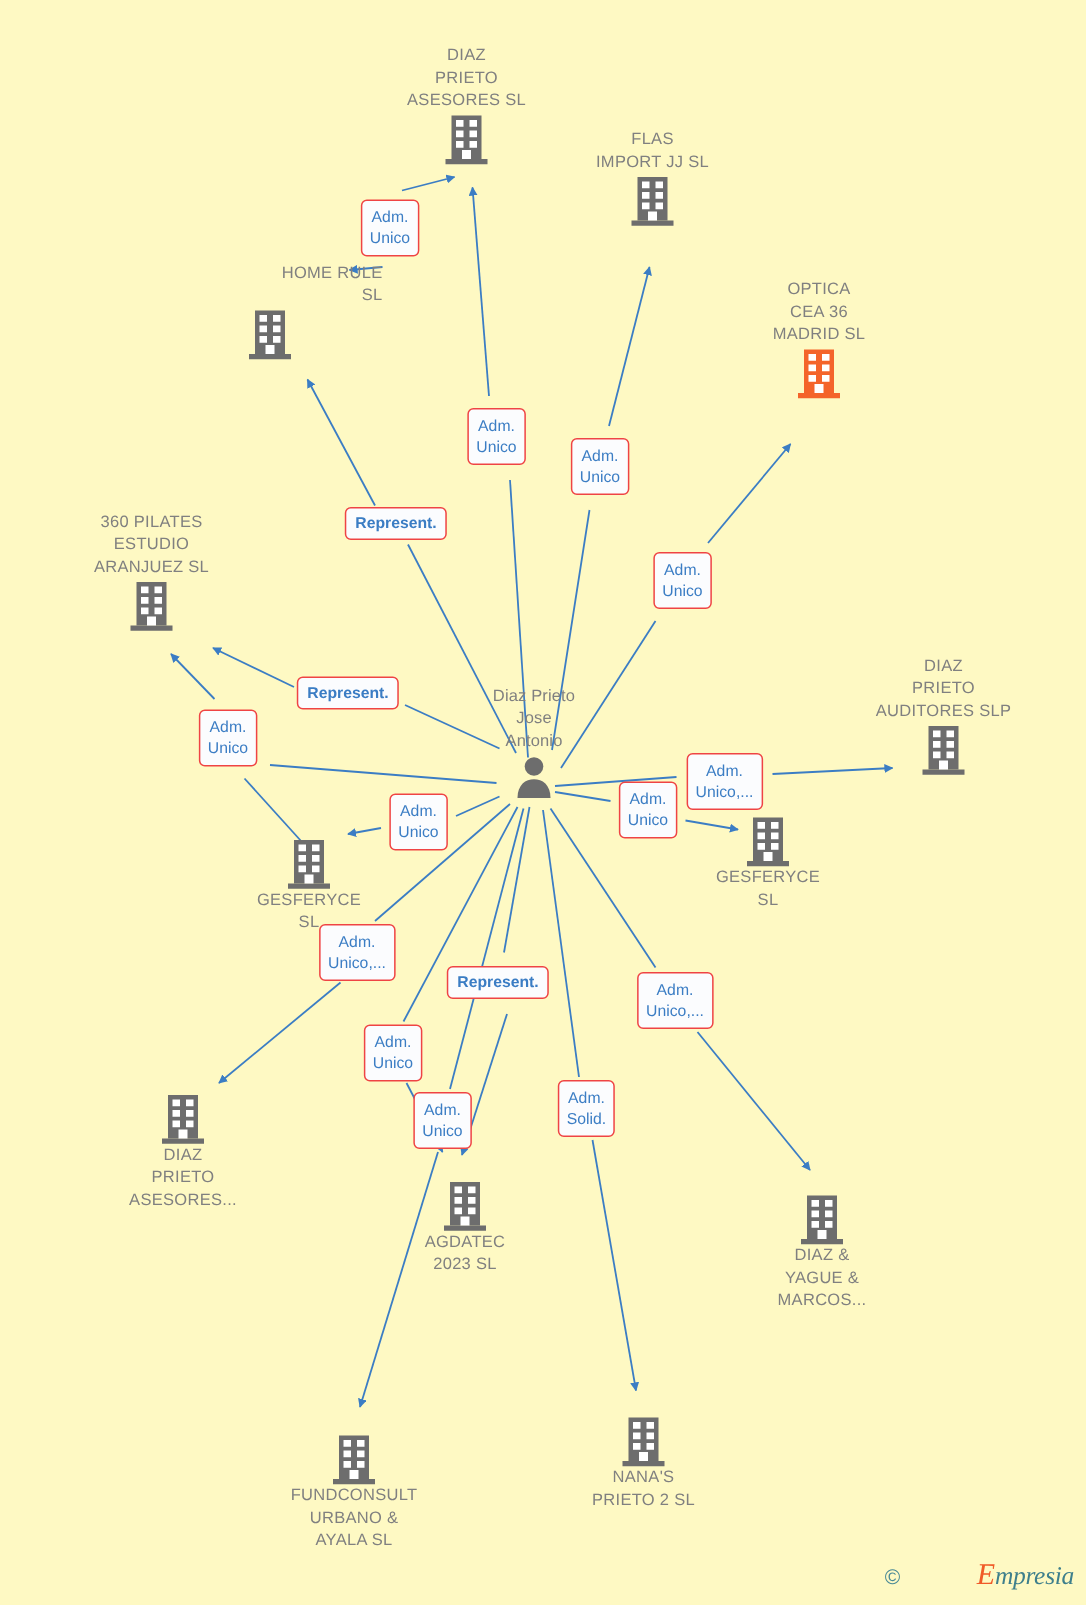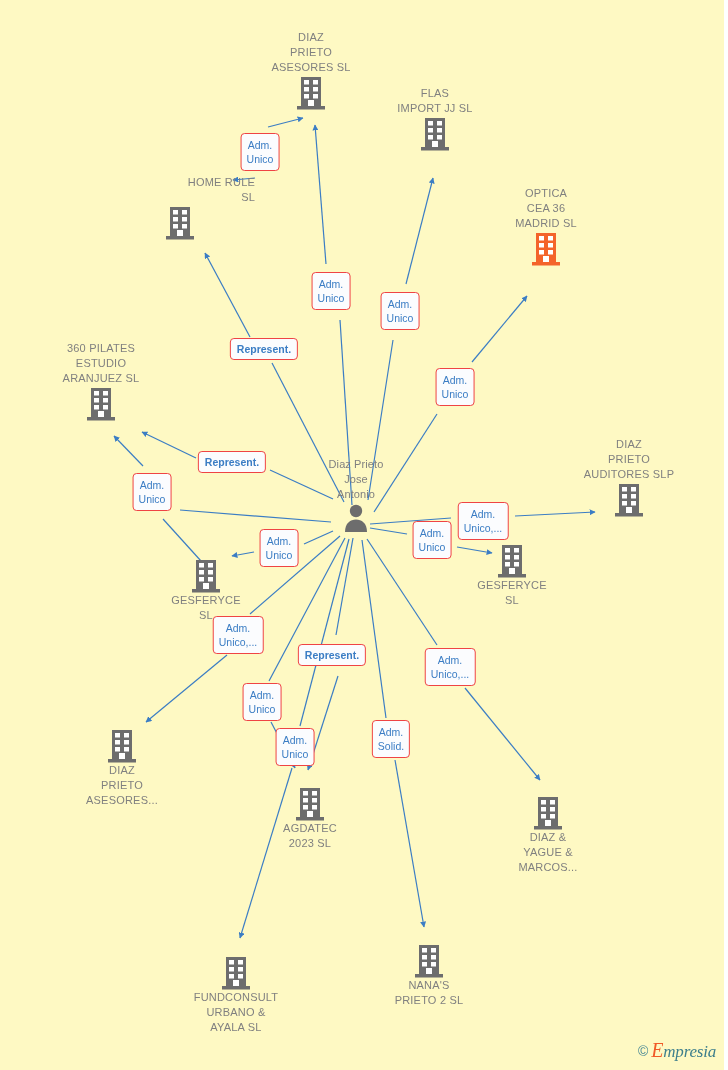--- a/index.html
+++ b/index.html
@@ -84,20 +84,21 @@
   #watermark .copy {
     color: #4a8a96;
     font-size: 14px;
   }
   #watermark .brand {
     font-family: "Liberation Serif", serif;
     font-style: italic;
     font-size: 17px;
     color: #3e7f8c;
     letter-spacing: -0.2px;
+    margin-left: 48px;
   }
   #watermark .brand .cap {
     color: #f05a28;
     font-size: 20px;
   }
 </style>
 </head>
 <body>
 
 <div id="graph-canvas">

